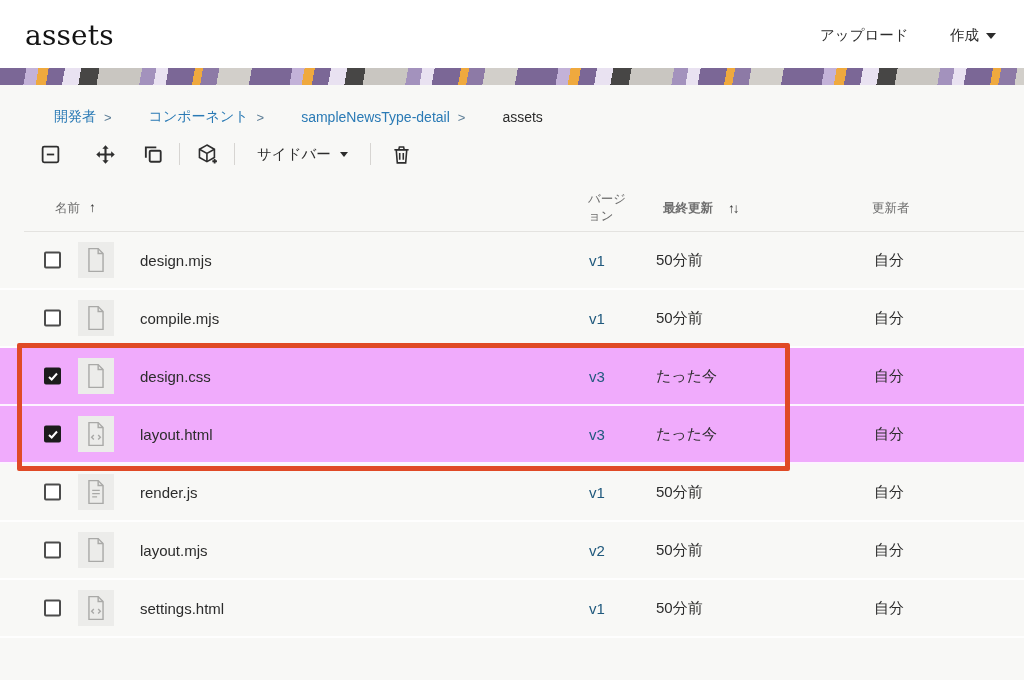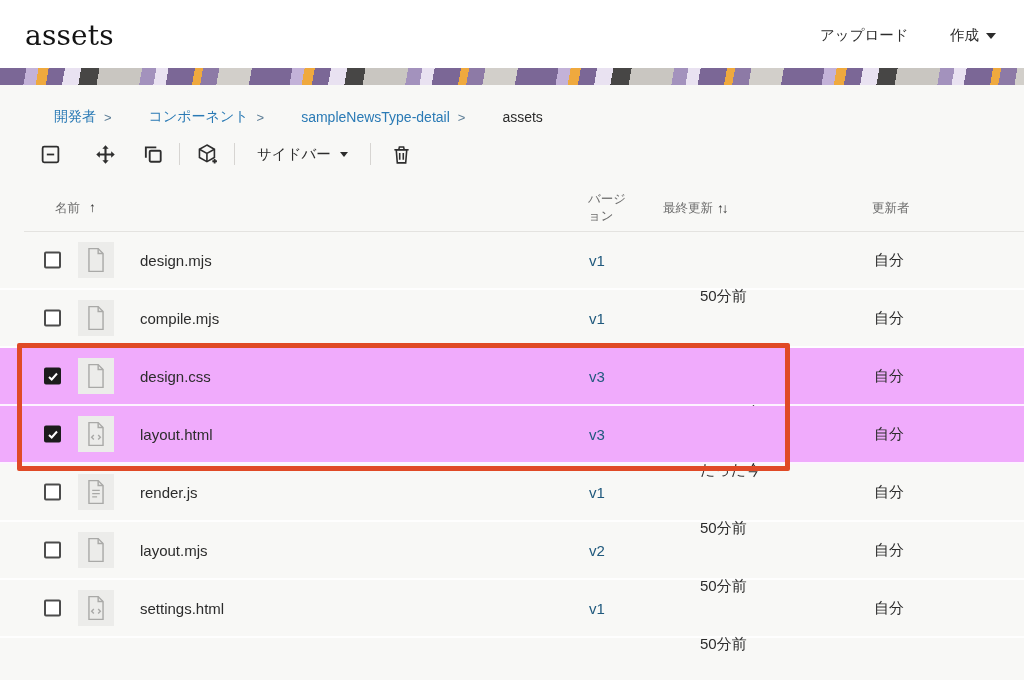--- a/index.html
+++ b/index.html
@@ -38,35 +38,35 @@
   .tool-btn svg { display:block; }
   .tool-sep { width:1px; height:22px; background:#d7d5d2; }
   .sidebar-btn { font-family:inherit; font-size:14.5px; color:#2c2c2c; display:flex; align-items:center; gap:9px; }
   .sidebar-btn .tri-down { border-top-width:5px; border-left-width:4.5px; border-right-width:4.5px; }
 
   
   .thead { position:absolute; top:0; left:0; width:1024px; }
   .th { position:absolute; font-size:12.5px; color:#6e6e6e; }
   .th-name     { left:55px;  top:200px; display:flex; gap:9px; cursor:pointer; }
   .th-version  { left:588px; top:191px; width:48px; line-height:1.35; cursor:pointer; }
-  .th-modified { left:663px; top:200px; display:flex; gap:4px; align-items:center; cursor:pointer; }
+  .th-modified { left:663px; top:200px; display:flex; gap:15px; align-items:center; cursor:pointer;font-weight:bold; }
   .th-modifier { left:872px; top:200px; cursor:pointer; }
   .sort-arrow { color:#333; font-size:13.5px; letter-spacing:-2px; }
   .thead-line { position:absolute; top:231px; left:24px; width:1000px; height:1px; background:#e4e3e0; }
 
   
   .rows { position:absolute; top:232px; left:0; width:1024px; }
   .row { position:relative; width:1024px; height:58px; border-bottom:2px solid rgba(255,255,255,0.85); }
   .row.selected { background:#f0abfc; }
   .cell { position:absolute; top:50%; transform:translateY(-50%); font-size:15px; color:#2c2c2c; }
   .cell-check { left:44px; }
   .cell-thumb { left:78px; }
   .cell-name  { left:140px; }
   .cell-version { left:589px; color:#20597d; text-decoration:none; cursor:pointer; }
-  .cell-modified { left:700px;margin-top:36px; }
+  .cell-modified { left:656px; }
   .cell-modifier { left:874px; }
 
   .checkbox { width:17px; height:17px; border:2px solid #4c4c4c; border-radius:2px; background:#fff;
               display:flex; align-items:center; justify-content:center; cursor:pointer; }
   .checkbox.checked { background:#1c1c1c; border-color:#1c1c1c; }
 
   .thumb { width:36px; height:36px; background:#ececea; display:flex; align-items:center; justify-content:center; }
 
   
   .annotation-rect { position:absolute; left:17px; top:343px; width:773px; height:128px;

